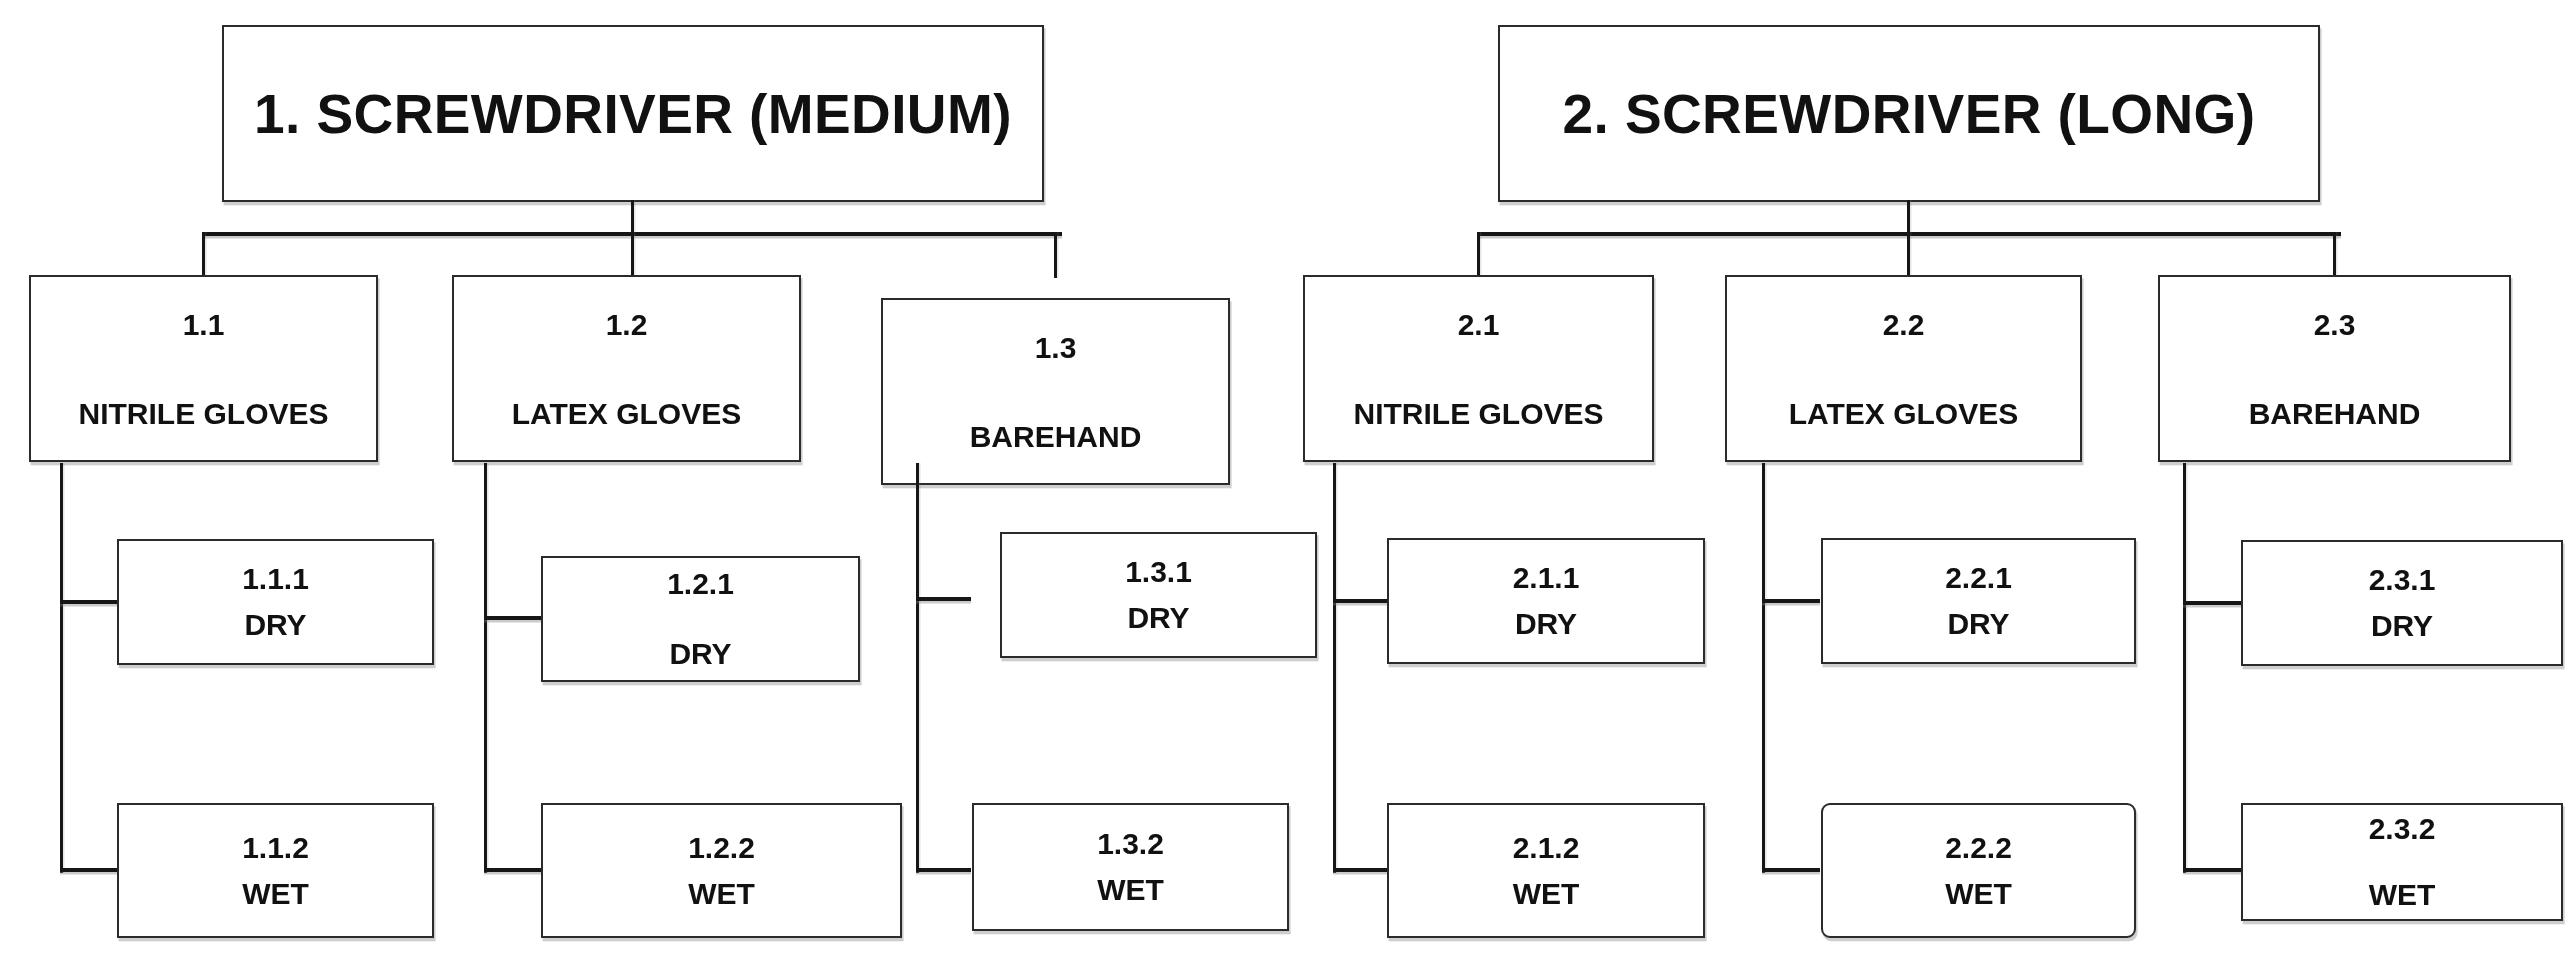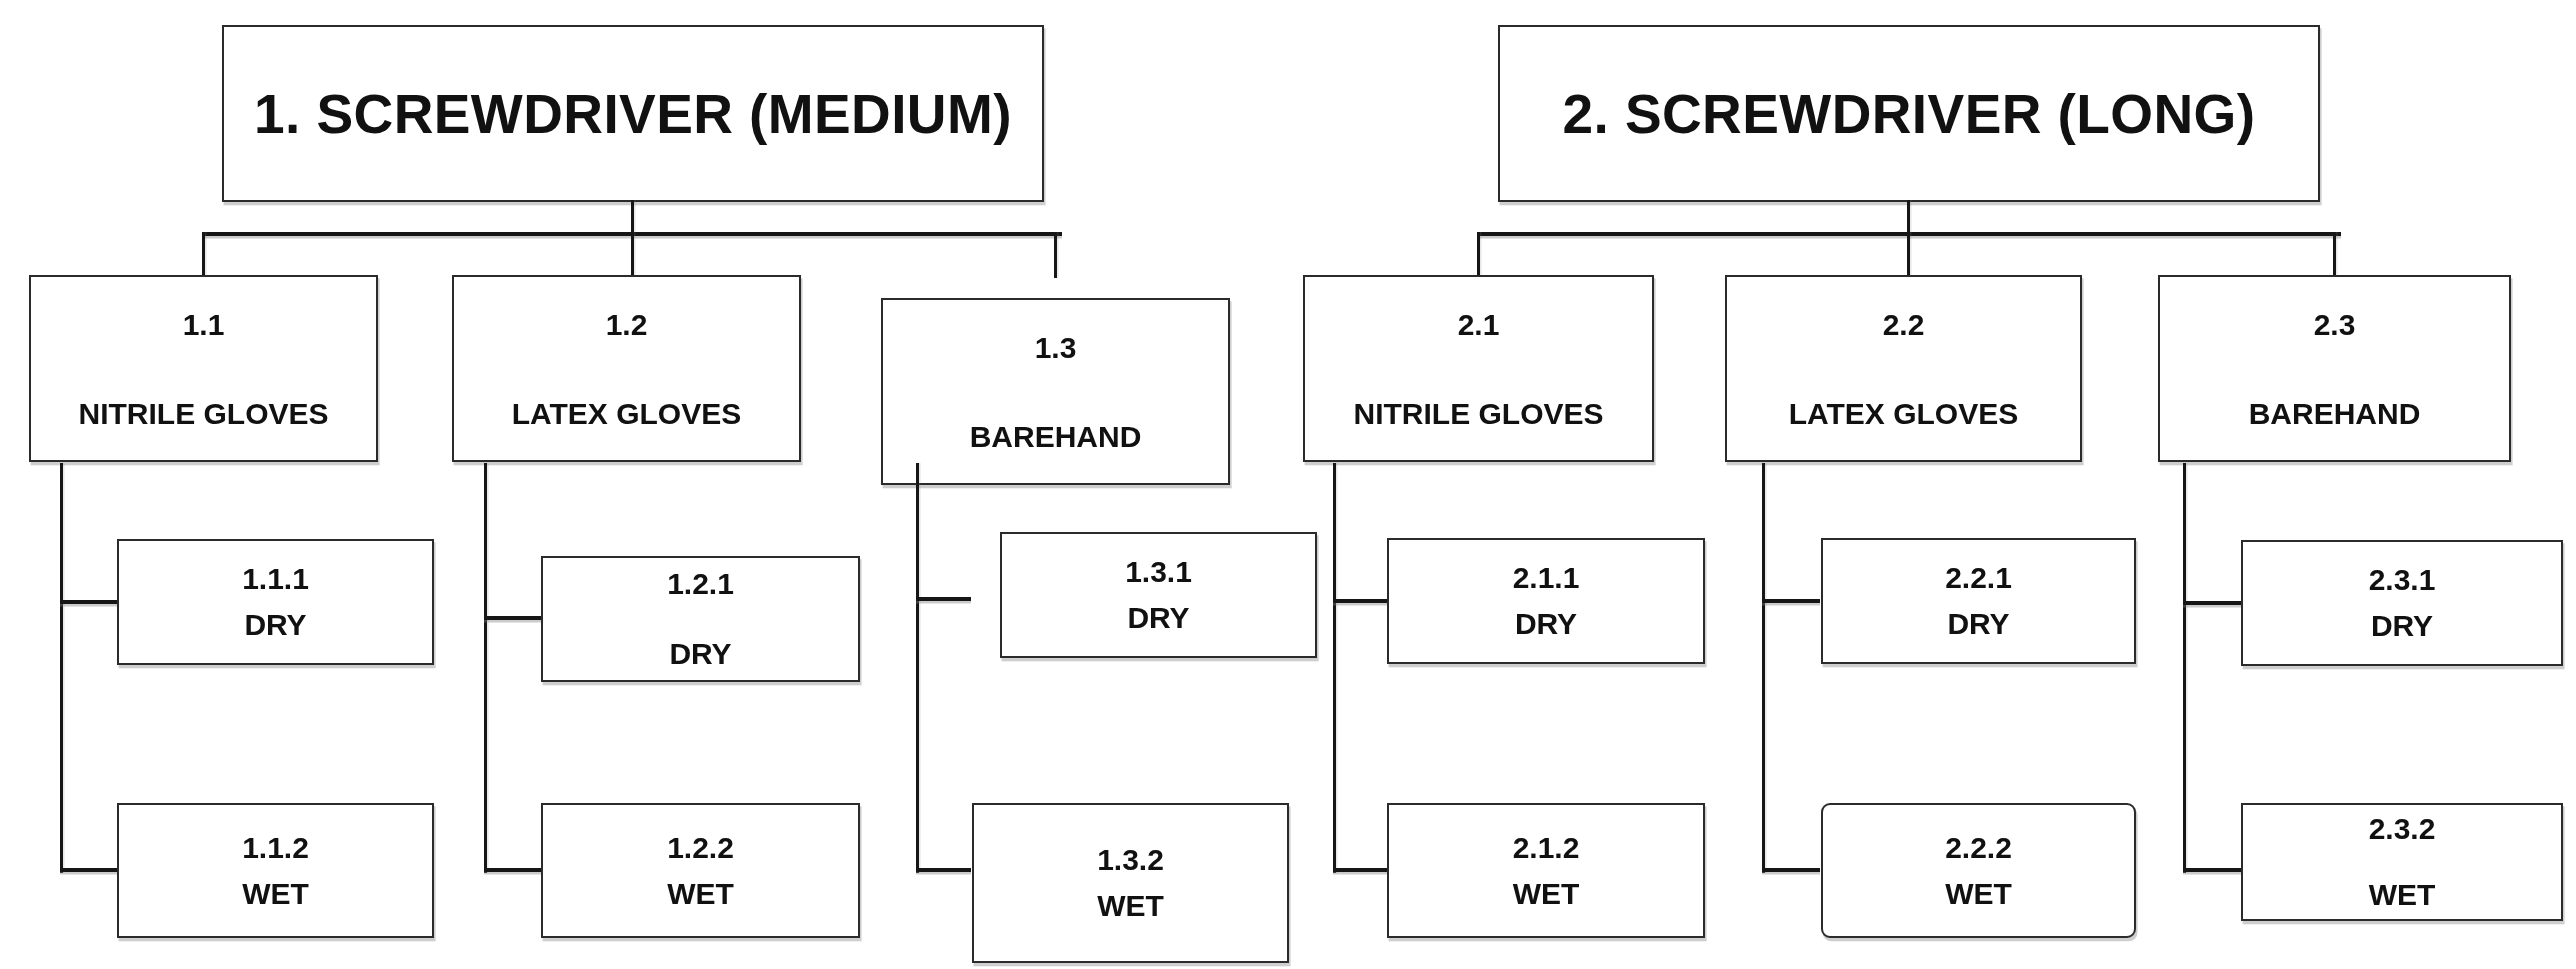--- a/index.html
+++ b/index.html
@@ -64,36 +64,36 @@
       <span>1.2</span>
       <span>LATEX GLOVES</span>
     </div>
     <div class="line v" style="left: 484px; top: 463px; width: 3.3px; height: 410px;"></div>
     <div class="line h" style="left: 484px; top: 616px; width: 57px; height: 4.1px;"></div>
     <div class="line h" style="left: 484px; top: 868px; width: 57px; height: 4.1px;"></div>
     <div class="box leaf-box" style="left: 541px; top: 556px; width: 319px; height: 126px; gap: 24px;">
       <span>1.2.1</span>
       <span>DRY</span>
     </div>
-    <div class="box leaf-box" style="left: 541px; top: 803px; width: 319px; height: 135px;">
+    <div class="box leaf-box" style="left: 541px; top: 803px; width: 361px; height: 135px;">
       <span>1.2.2</span>
       <span>WET</span>
     </div>
     <div class="box mid-box" style="left: 881px; top: 275px; width: 349px; height: 187px; margin-top: 23px;">
       <span>1.3</span>
       <span>BAREHAND</span>
     </div>
     <div class="line v" style="left: 916px; top: 463px; width: 3.3px; height: 410px;"></div>
     <div class="line h" style="left: 916px; top: 597px; width: 55px; height: 4.1px;"></div>
     <div class="line h" style="left: 916px; top: 868px; width: 55px; height: 4.1px;"></div>
     <div class="box leaf-box" style="left: 972px; top: 532px; width: 317px; height: 126px; margin-left: 28px;">
       <span>1.3.1</span>
       <span>DRY</span>
     </div>
-    <div class="box leaf-box" style="left: 972px; top: 803px; width: 317px; height: 160px;">
+    <div class="box leaf-box" style="left: 972px; top: 803px; width: 317px; height: 128px;">
       <span>1.3.2</span>
       <span>WET</span>
     </div>
     <div class="box root-box" style="left: 1498px; top: 25px; width: 822px; height: 177px;">
       <span>2. SCREWDRIVER (LONG)</span>
     </div>
     <div class="line v" style="left: 1907px; top: 200px; width: 3.3px; height: 36px;"></div>
     <div class="line h" style="left: 1478px; top: 232px; width: 863px; height: 4.1px;"></div>
     <div class="line v" style="left: 1477px; top: 232px; width: 3.3px; height: 46px;"></div>
     <div class="line v" style="left: 1907px; top: 232px; width: 3.3px; height: 46px;"></div>

